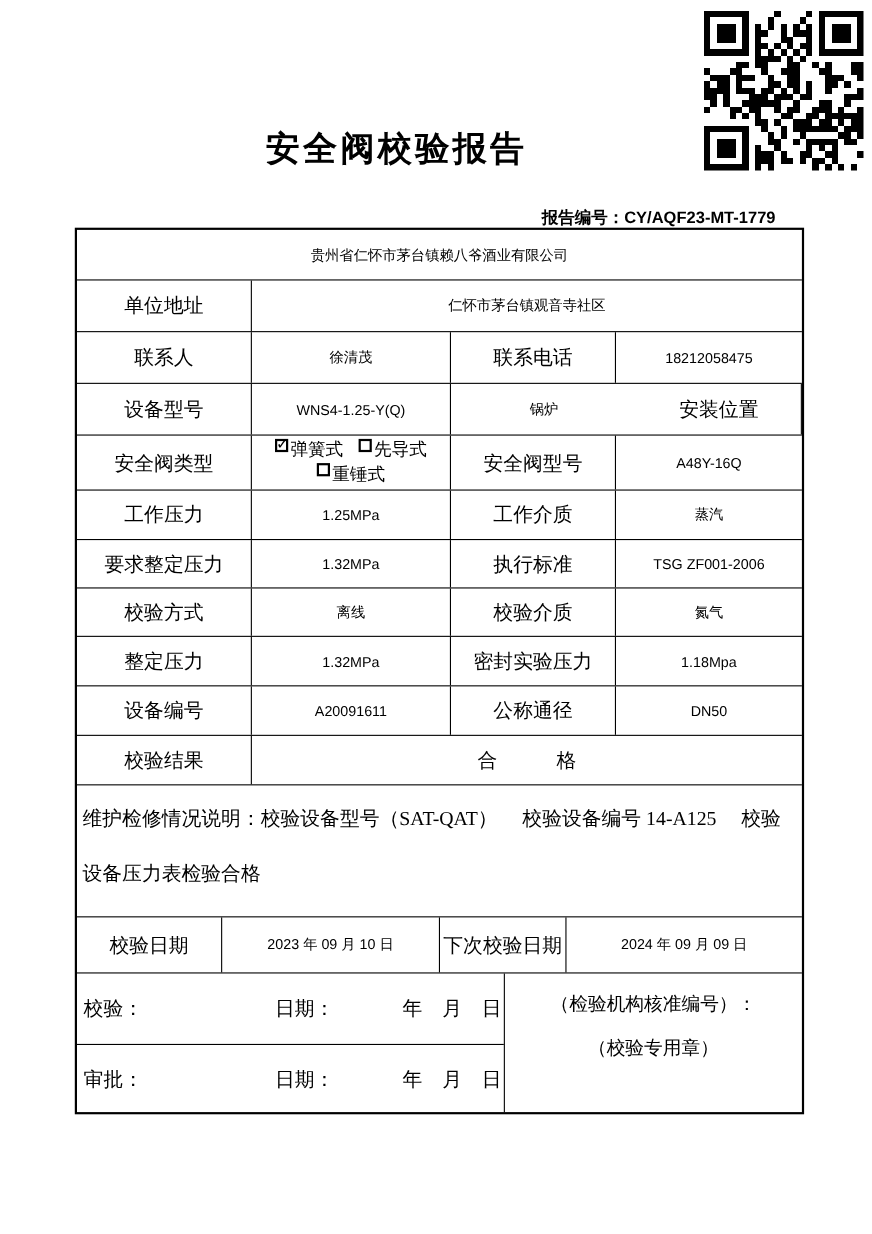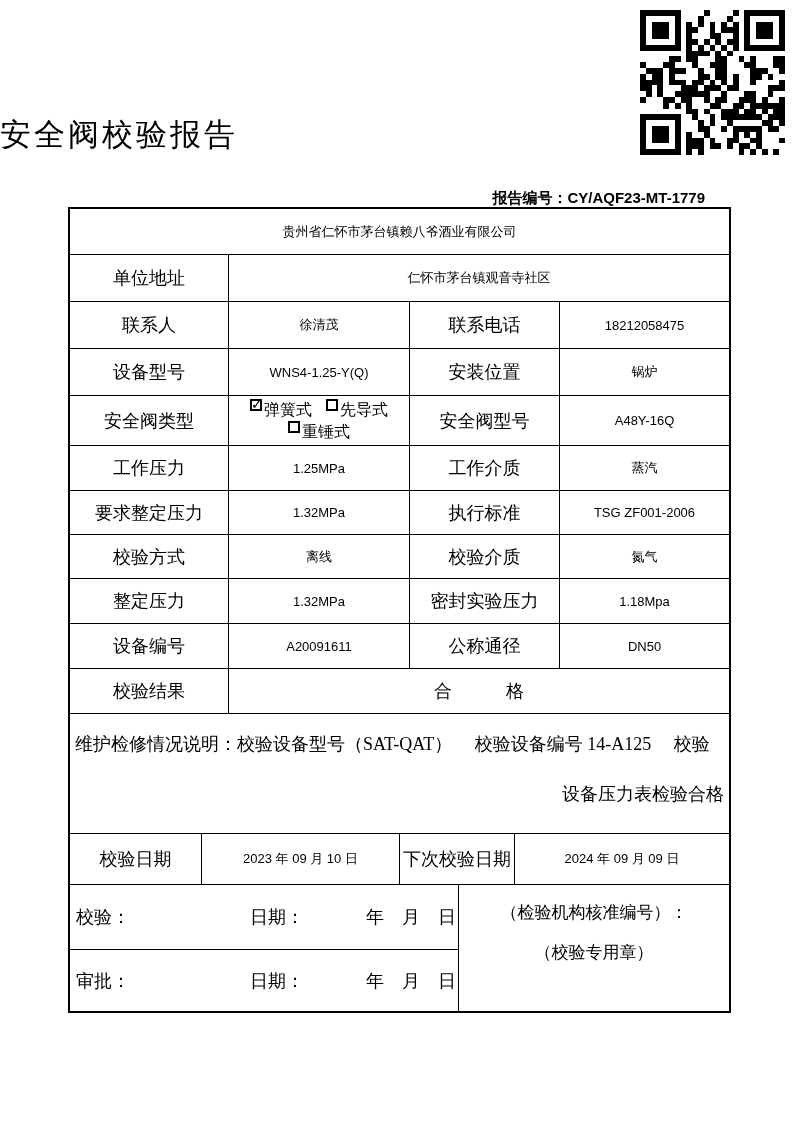--- a/index.html
+++ b/index.html
@@ -4,22 +4,22 @@
 <style>
   html,body{margin:0;padding:0;background:#fff;}
   .page{position:relative;width:793px;height:1122px;background:#ffffff;color:#000;
         font-family:"Liberation Serif", serif;overflow:hidden;}
 
   
   .qr{position:absolute;top:10px;left:640px;width:145px;height:145px;}
   .qr svg{display:block;shape-rendering:crispEdges;}
 
   
-  .title{position:absolute;top:114px;left:0;width:721px;
-         font-size:31px;font-weight:normal;letter-spacing:3px;}
+  .title{position:absolute;top:114px;left:0;width:721px;text-align:center;
+         font-size:31px;font-weight:bold;letter-spacing:3px;}
   .report-line{position:absolute;top:189px;left:68px;width:637px;text-align:right;
                font-size:15px;font-weight:bold;white-space:pre;}
   .report-line .num{font-family:"Liberation Sans", sans-serif;}
 
   
   .tbl{position:absolute;top:207px;left:68px;width:659px;border:2px solid #000;
        box-sizing:content-box;background:#fff;}
   .row{display:flex;border-bottom:1px solid #000;box-sizing:border-box;}
   .row:last-child{border-bottom:none;}
   .c{border-right:1px solid #000;box-sizing:border-box;display:flex;
@@ -40,21 +40,21 @@
   .cbline{display:flex;justify-content:center;align-items:center;gap:14px;white-space:nowrap;}
   .cbitem{display:inline-flex;align-items:flex-start;}
   .cb{display:inline-block;width:12px;height:12px;border:2px solid #000;
       box-sizing:border-box;margin-right:2px;position:relative;flex:0 0 auto;}
   .cb.checked::after{content:"\2713";position:absolute;left:-1px;top:-8px;
       font-size:14px;font-weight:bold;font-family:"DejaVu Sans", sans-serif;}
 
   
   .maint{display:block;text-align:left;font-family:"Liberation Serif", serif;
          font-size:18px;padding:18px 5px 0 5px;}
-  .maint .l2{text-align:right;margin-top:26px;}
+  .maint .l2{text-align:left;margin-top:26px;}
 
   
   .signcol{border-right:1px solid #000;box-sizing:border-box;display:flex;flex-direction:column;}
   .sign{display:flex;align-items:center;padding-left:6px;font-size:18px;white-space:pre;
         box-sizing:border-box;}
   .sign .dl{margin-left:120px;}
   .sign .ymd{margin-left:62px;}
   .sign.first{height:65px;border-bottom:1px solid #000;}
   .sign.second{flex:1;}
   .seal{flex-direction:column;justify-content:flex-start;padding-top:16px;gap:17px;
@@ -404,22 +404,22 @@
     <div class="row h47">
       <div class="c lab w159">联系人</div>
       <div class="c val w181">徐清茂</div>
       <div class="c lab w150">联系电话</div>
       <div class="c val fx last">18212058475</div>
     </div>
 
     <div class="row h47">
       <div class="c lab w159">设备型号</div>
       <div class="c val w181">WNS4-1.25-Y(Q)</div>
+      <div class="c val fx last">锅炉</div>
       <div class="c lab w150">安装位置</div>
-      <div class="c val fx last">锅炉</div>
     </div>
 
     <div class="row h50">
       <div class="c lab w159">安全阀类型</div>
       <div class="c w181 cbcell">
         <div class="cbline">
           <span class="cbitem">
               <span class="cb checked"></span>
               <span>弹簧式</span>
             </span>

